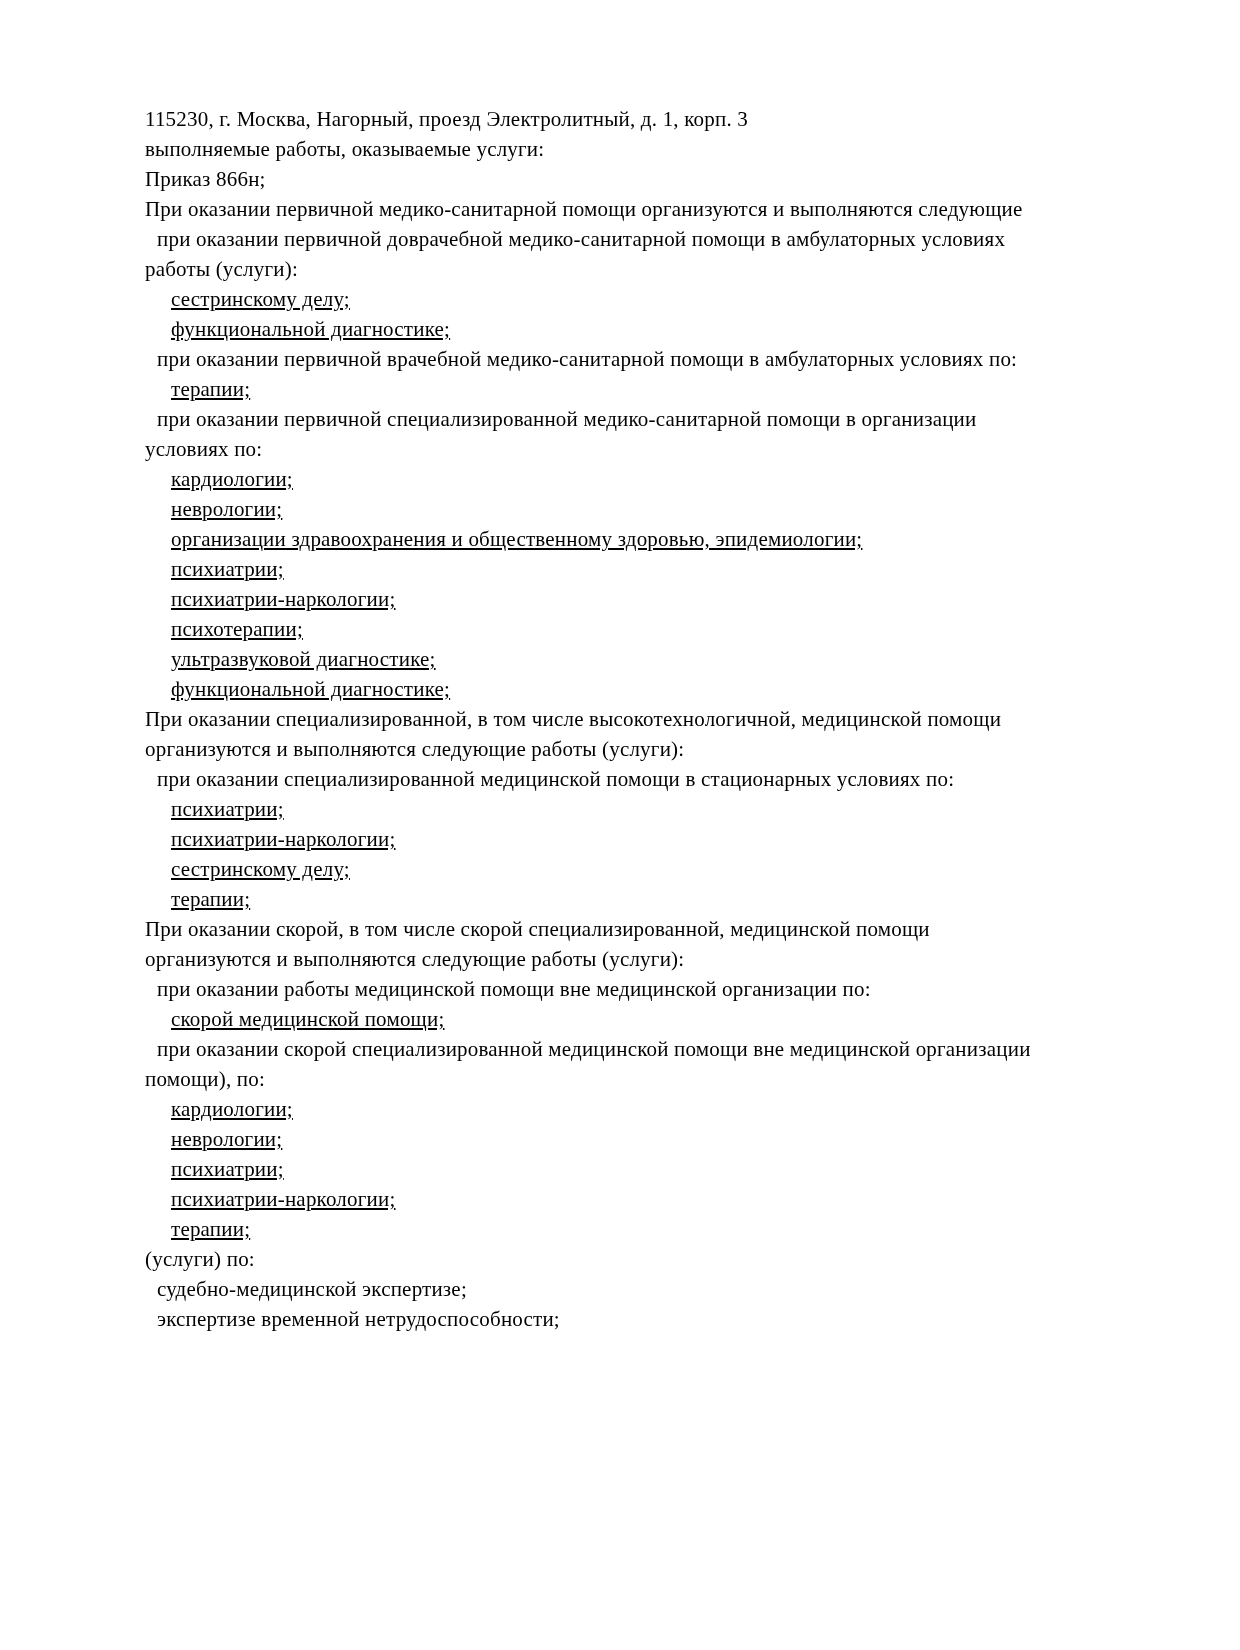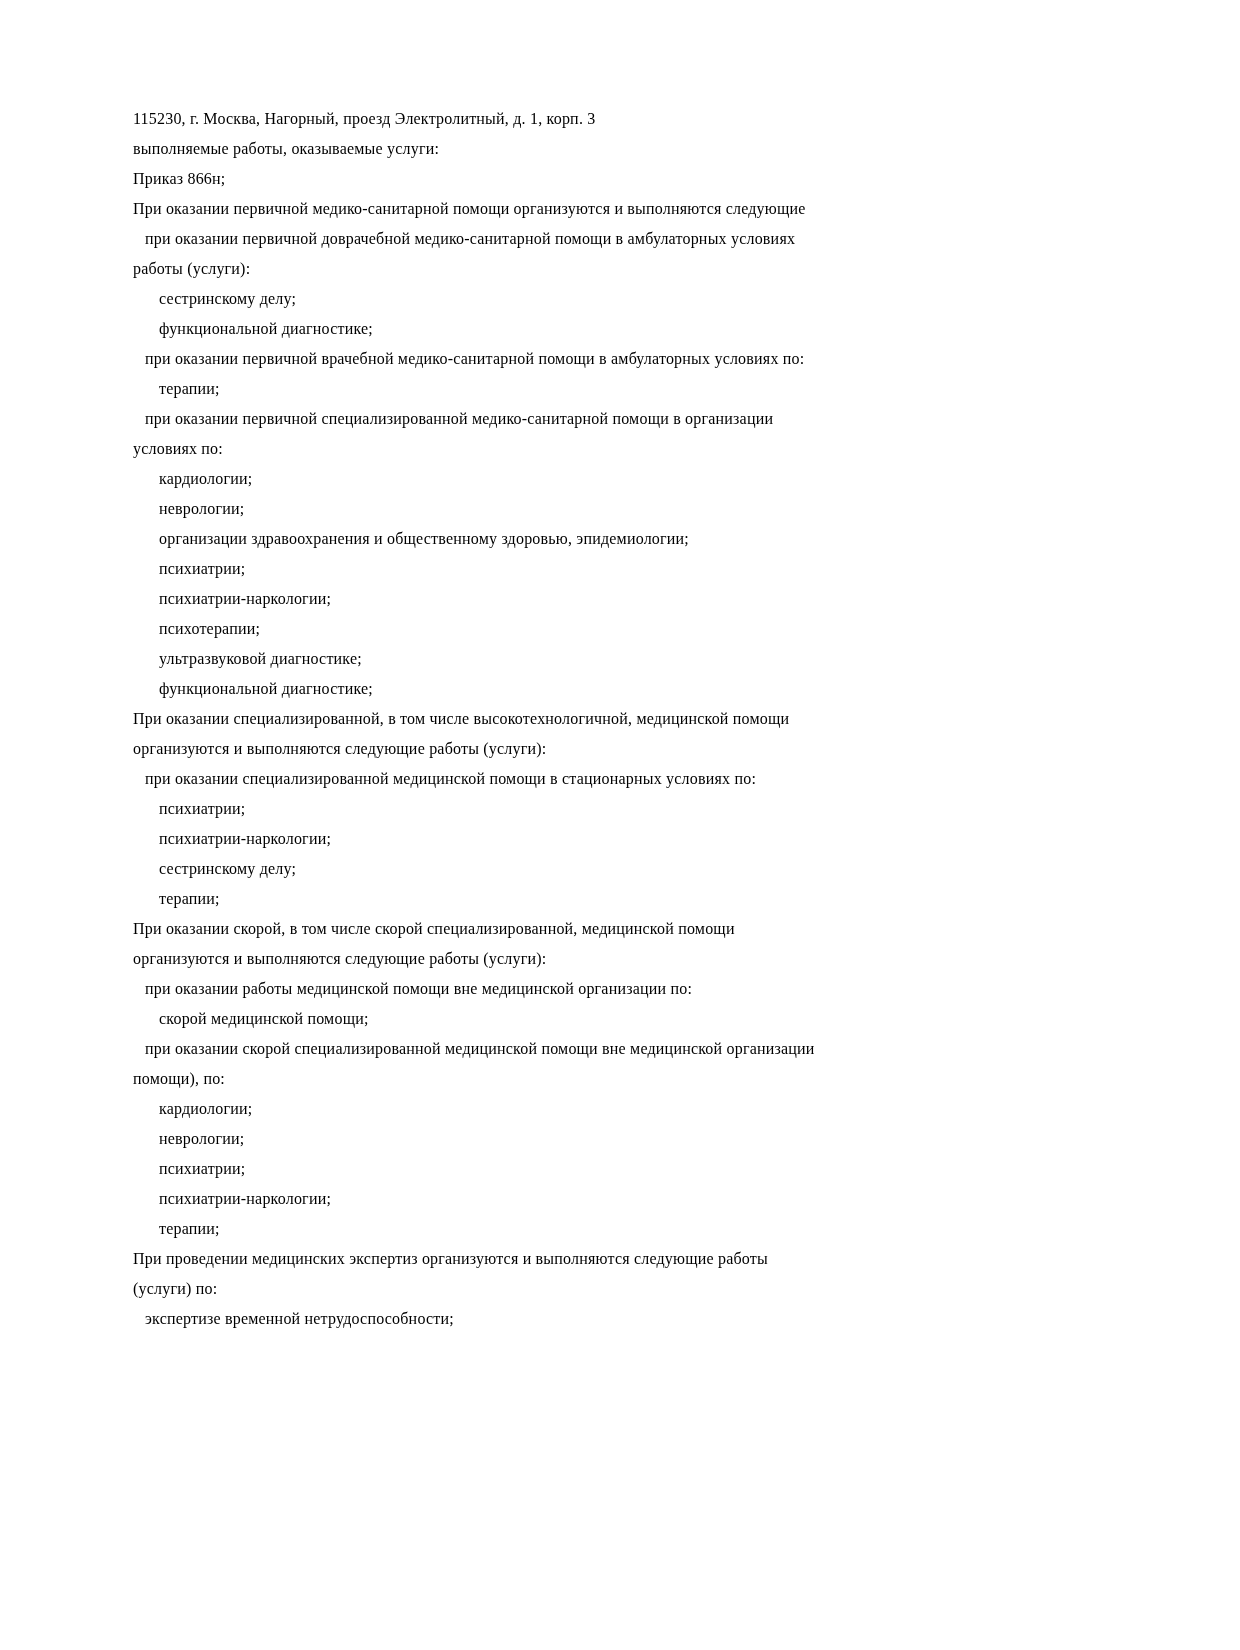--- a/index.html
+++ b/index.html
@@ -15,35 +15,35 @@
   .page {
     position: relative;
     width: 1240px;
     height: 1650px;
     background: #ffffff;
     box-sizing: border-box;
   }
   .doc-body {
     position: absolute;
     top: 104px;
-    left: 133px;
+    left: 145px;
     width: 1075px;
     color: #000000;
     font-family: "Liberation Serif", "DejaVu Serif", serif;
-    font-size: 16px;
+    font-size: 21px;
     line-height: 30px;
   }
   .line {
     height: 30px;
     white-space: pre;
     letter-spacing: 0.2px;
   }
   .ind0 { padding-left: 0; }
   .ind1 { padding-left: 12px; }
-  .ind2 { padding-left: 26px; }
+  .ind2 { padding-left: 26px; text-decoration: underline; }
 </style>
 </head>
 <body>
 
 <div class="page">
   <div class="doc-body">
       <div class="line ind0">115230, г. Москва, Нагорный, проезд Электролитный, д. 1, корп. 3</div>
       <div class="line ind0">выполняемые работы, оказываемые услуги:</div>
       <div class="line ind0">Приказ 866н;</div>
       <div class="line ind0">При оказании первичной медико-санитарной помощи организуются и выполняются следующие</div>
@@ -74,17 +74,17 @@
       <div class="line ind0">организуются и выполняются следующие работы (услуги):</div>
       <div class="line ind1">при оказании работы медицинской помощи вне медицинской организации по:</div>
       <div class="line ind2">скорой медицинской помощи;</div>
       <div class="line ind1">при оказании скорой специализированной медицинской помощи вне медицинской организации</div>
       <div class="line ind0">помощи), по:</div>
       <div class="line ind2">кардиологии;</div>
       <div class="line ind2">неврологии;</div>
       <div class="line ind2">психиатрии;</div>
       <div class="line ind2">психиатрии-наркологии;</div>
       <div class="line ind2">терапии;</div>
-      <div class="line ind0">При проведении медицинских экспертиз организуются и выполняются следующие работы</div>
       <div class="line ind0">(услуги) по:</div>
+      <div class="line ind1">судебно-медицинской экспертизе;</div>
       <div class="line ind1">экспертизе временной нетрудоспособности;</div>
     </div>
 </div>
 
 </body></html>

